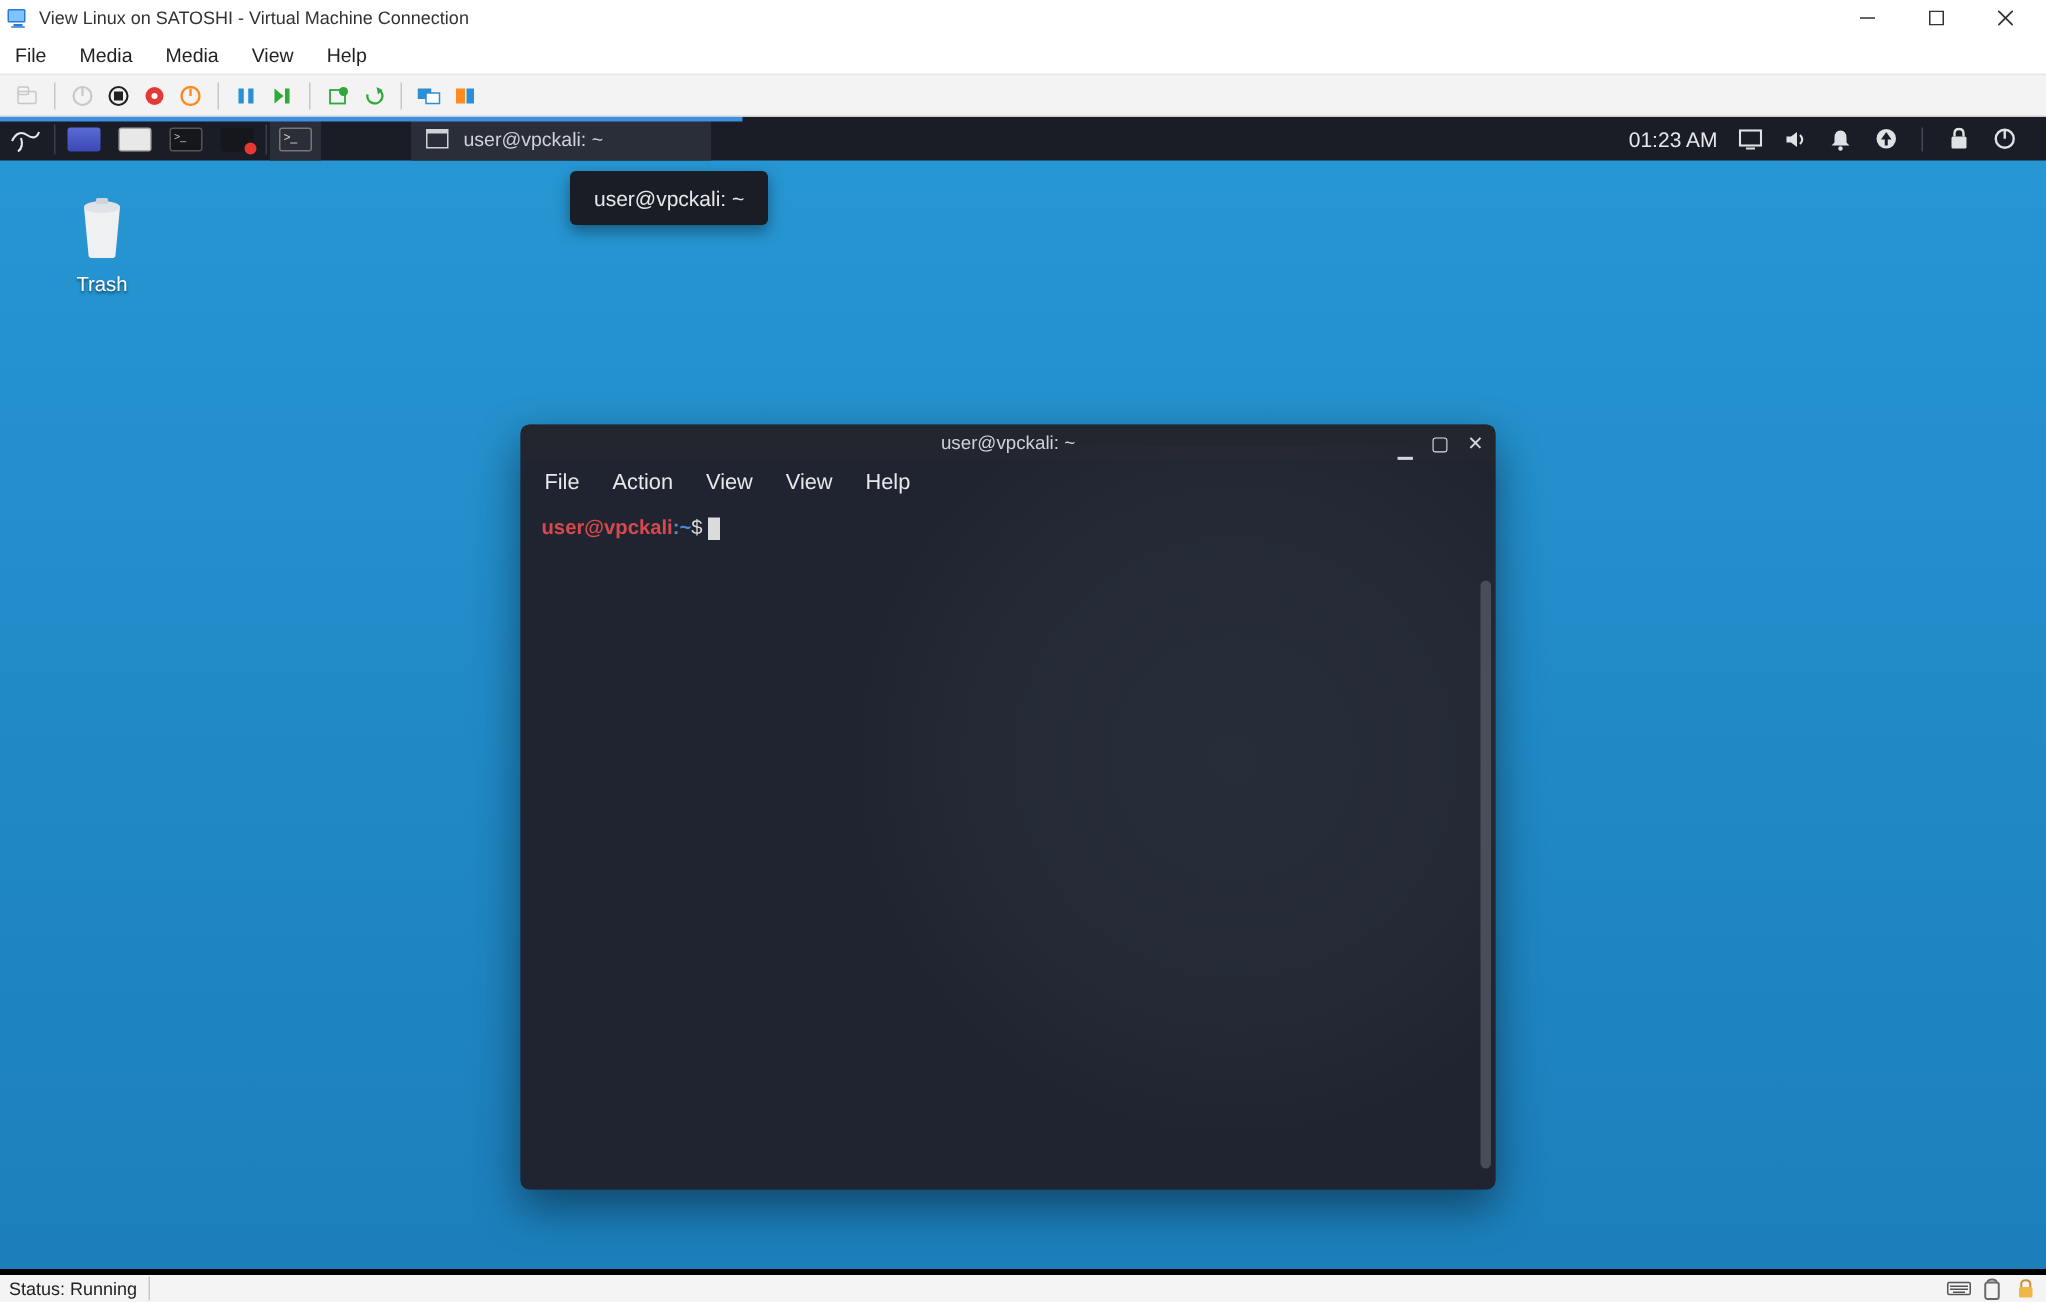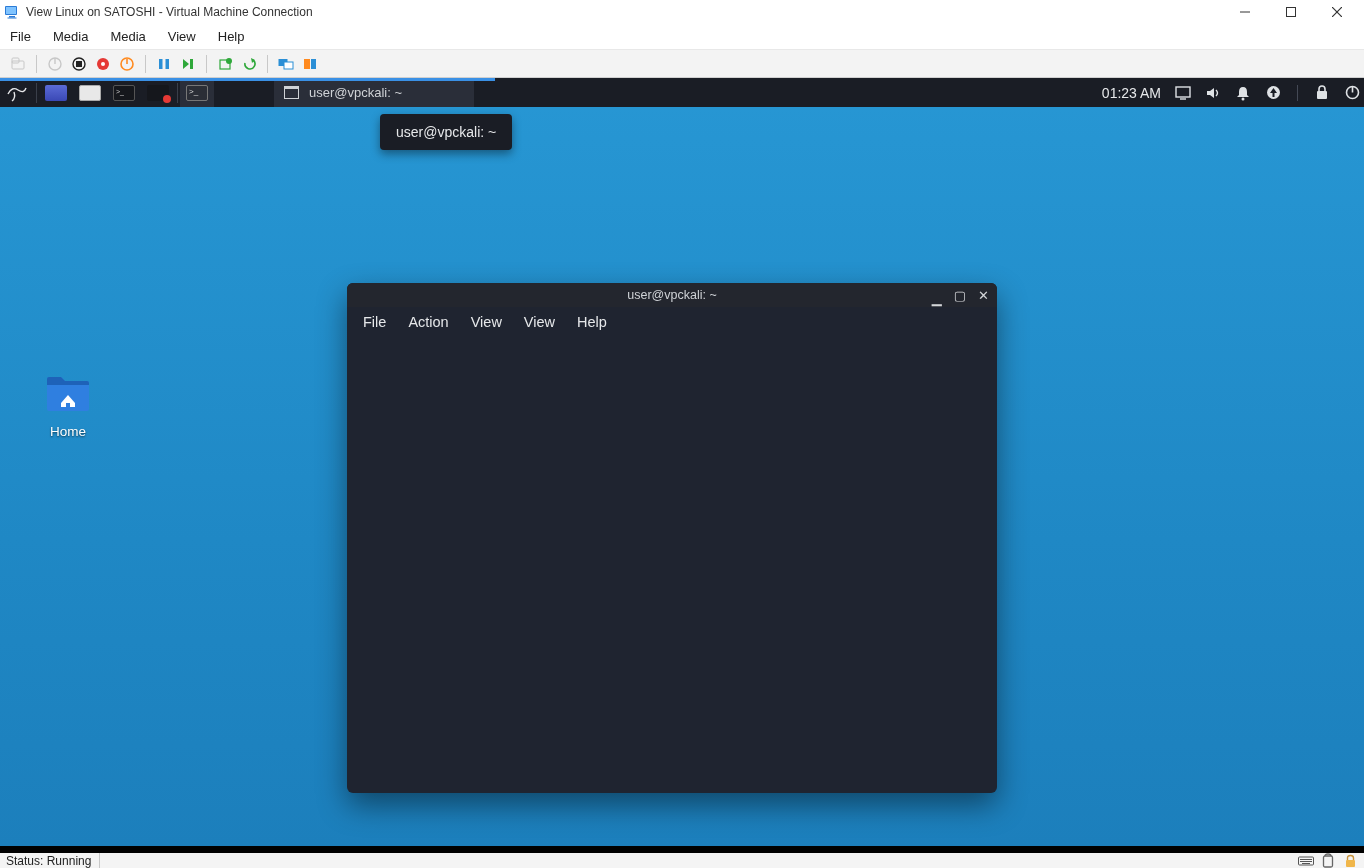--- a/index.html
+++ b/index.html
@@ -25,21 +25,21 @@
 .win-toolbar {
   height: 28px; background: #f3f3f3; border-bottom: 1px solid #d0d0d0;
   display: flex; align-items: center; padding: 0 8px; gap: 4px;
 }
 .tb-btn { width: 20px; height: 20px; display: flex; align-items: center; justify-content: center; border-radius: 2px; }
 .tb-btn.disabled { opacity: .35; }
 .tb-sep { width: 1px; height: 18px; background: #c8c8c8; margin: 0 4px; }
 
 .win-statusbar {
   position: absolute; bottom: 0; left: 0; right: 0; height: 22px;
-  background: #f4f4f4; border-top: 7px solid #000000; display: flex;
+  background: #f4f4f4; border-top: 4px solid #000000; display: flex;
   align-items: center; font-size: 12px; color: #222; padding: 0 6px; text-align: center;
 }
 .win-statusbar .status-sep { width:1px; height:16px; background:#c8c8c8; margin:0 8px;}
 .win-statusbar .spacer { flex: 1; }
 .win-statusbar .status-icon { width:16px; height:16px; margin-left:6px; display:flex; align-items:center; justify-content:center;}
 
 
 .vm-viewport {
   position: absolute; left: 0; right: 0; top: 78px; bottom: 22px;
   background: linear-gradient(180deg, #2797d4 0%, #1f88c5 60%, #1c7fbc 100%);
@@ -57,21 +57,21 @@
 .panel-sep { width:1px; height:20px; background:#3a3f4a; margin:0 2px; }
 .panel-btn.active { background:#2a2e39; }
 
 .taskbar-item {
   height: 29px; display: flex; align-items: center; gap: 10px;
   padding: 0 18px 0 10px; background: #2a2e39; margin-left: 60px;
   min-width: 200px;
 }
 .taskbar-icon { width: 15px; height: 13px; border:1.5px solid #cfd2d6; border-top-width:3px; position:relative;}
 
-.panel-right { margin-left:auto; display:flex; align-items:center; gap:14px; padding-right:4px;}
+.panel-right { margin-left:auto; display:flex; align-items:center; gap:14px; padding-right:20px;}
 .panel-right .clock { font-size:14px; color:#e6e8ea; }
 .tray-icon { width:16px; height:16px; display:flex; align-items:center; justify-content:center; color:#dfe2e5;}
 .tray-sep { width:1px; height:16px; background:#444955; margin:0 2px;}
 
 
 .desktop-icon {
   position:absolute; width:100px; text-align:center; color:#fff;
   font-size:13.5px; text-shadow:0 1px 2px rgba(0,0,0,.6);
 }
 .desktop-icon .icon-box { width:46px; height:46px; margin:0 auto 8px; display:flex; align-items:center; justify-content:center;}
@@ -317,48 +317,52 @@
             <line x1="7.5" y1="1.5" x2="7.5" y2="7.5" stroke="#dfe2e5" stroke-width="1.6"></line>
           </svg>
         </span>
     </div>
   </div>
 
   <div class="tooltip" style="left:380px; top:36px;">
     <span>user@vpckali: ~</span>
   </div>
 
-
-
-  <div class="desktop-icon" style="left:18px; top:292px;">
+  <div class="desktop-icon" style="left:18px; top:50px;">
     <div class="icon-box">
-      <svg width="46" height="40" viewBox="0 0 46 40">
-          <path d="M2 12 L2 36 Q2 38 4 38 L42 38 Q44 38 44 36 L44 10 Q44 8 42 8 L20 8 L16 4 L4 4 Q2 4 2 6 Z" fill="#2f7fe0"></path>
-          <path d="M2 12 L44 12 L44 10 Q44 8 42 8 L20 8 L16 4 L4 4 Q2 4 2 6 Z" fill="#1e62b8"></path>
-          <path d="M16 30 L23 22 L30 30 L30 34 L25 34 L25 30 L21 30 L21 34 L16 34 Z" fill="#fff"></path>
+      <svg width="40" height="46" viewBox="0 0 40 46">
+          <path d="M8 10 L32 10 L29 42 Q29 44 27 44 L13 44 Q11 44 11 42 Z" fill="#eef0f2"></path>
+          <ellipse cx="20" cy="10" rx="12" ry="4" fill="#dfe3e7"></ellipse>
+          <rect x="16" y="4" width="8" height="4" rx="1" fill="#cfd4d9"></rect>
         </svg>
     </div>
-    <div>Home</div>
+    <div>Trash</div>
   </div>
+
+
 
   <div class="term-window" style="left:347px; top:205px; width:650px; height:510px;">
     <div class="term-titlebar">
       <span>user@vpckali: ~</span>
       <div class="win-ctrls">
         <span style="position:relative;top:3px;">▁</span>
         <span>▢</span>
         <span>✕</span>
       </div>
     </div>
     <div class="term-menubar">
       <span>File</span>
       <span>Action</span>
       <span>View</span>
       <span>View</span>
       <span>Help</span>
+    </div>
+    <div class="term-body">
+      <span class="prompt-user">user@vpckali</span><span class="prompt-path">:</span><span class="prompt-path">~</span><span class="prompt-dollar">$</span><span class="cursor"></span>
+      <div class="term-scrollbar"></div>
     </div>
   </div>
 </div>
 
 <div class="win-statusbar">
   <span>Status: Running</span>
   <span class="status-sep"></span>
   <span class="spacer"></span>
   <span class="status-icon">
       <svg width="16" height="12">

